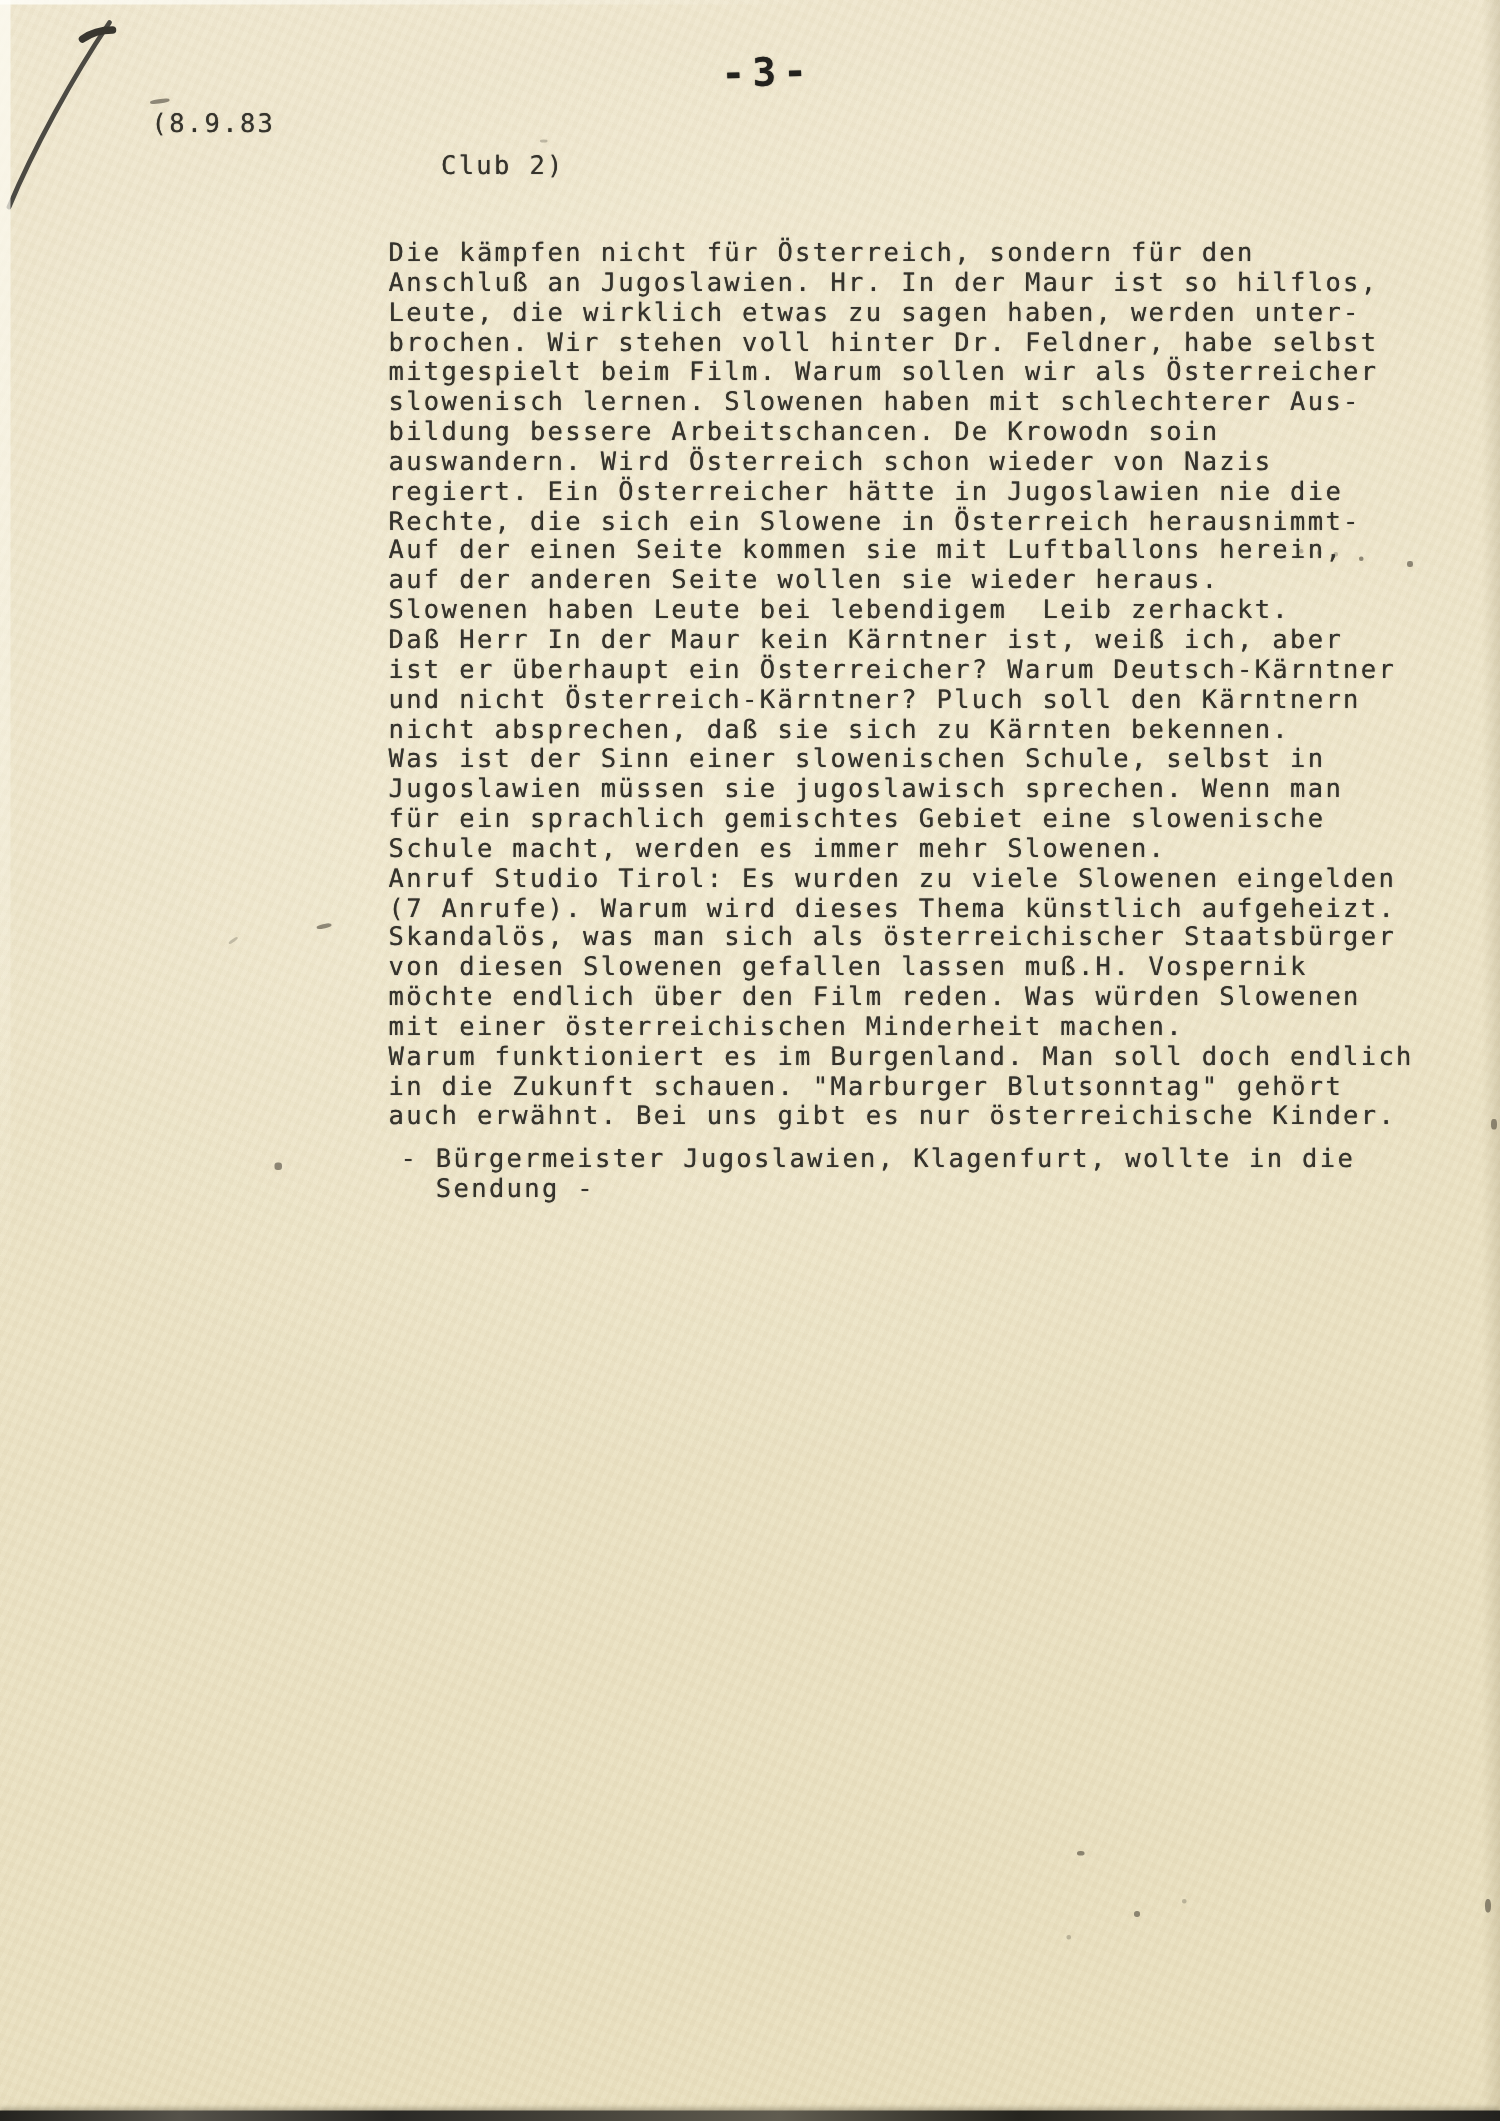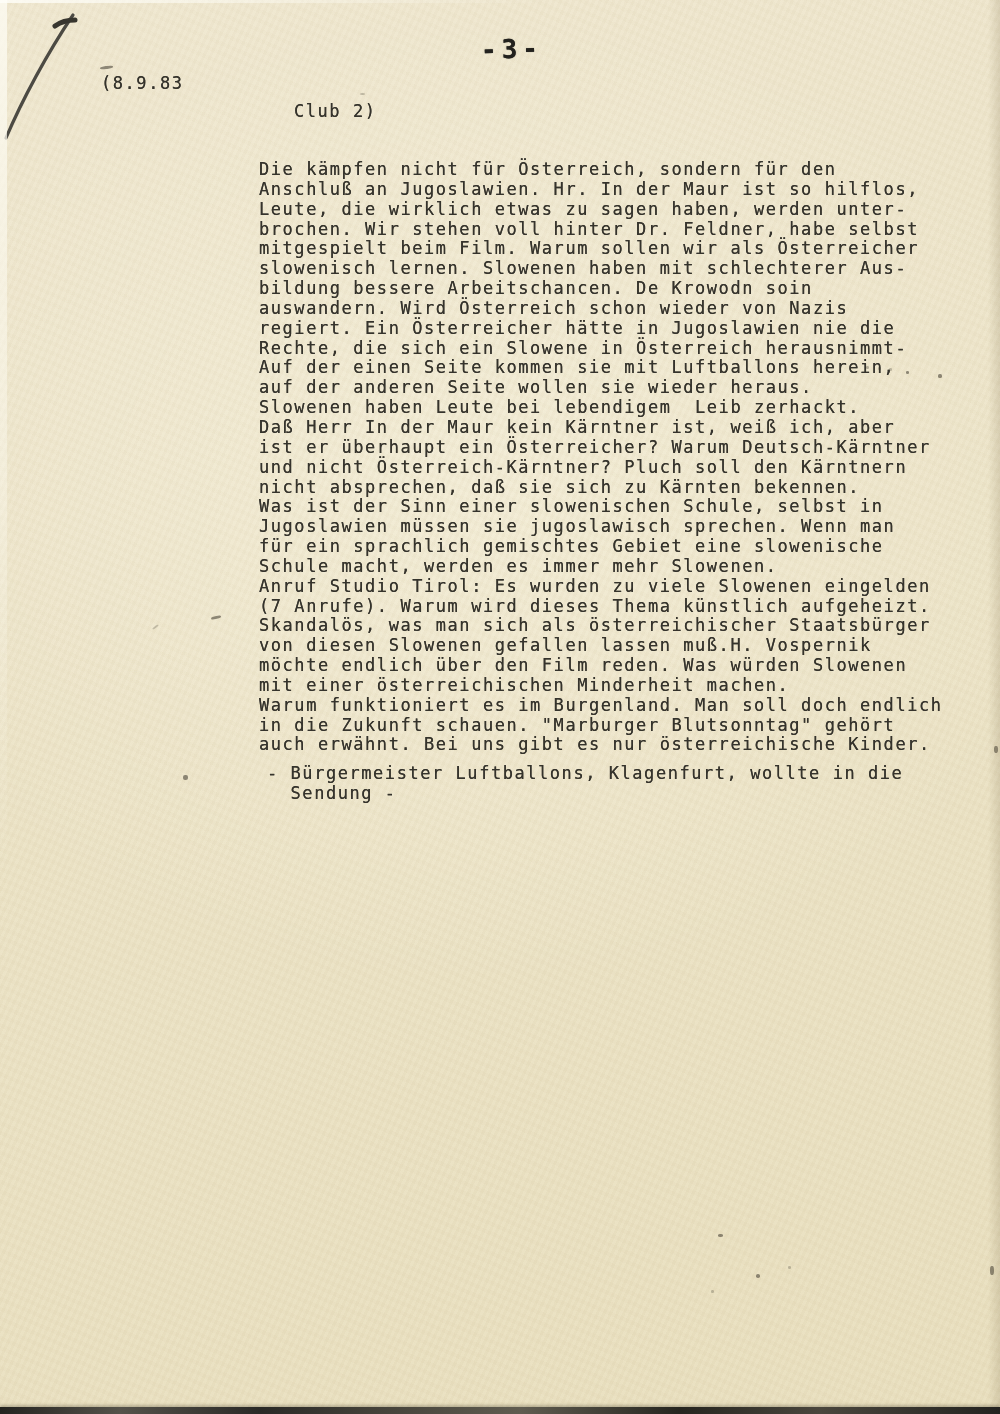--- a/index.html
+++ b/index.html
@@ -116,21 +116,21 @@
 Anruf Studio Tirol: Es wurden zu viele Slowenen eingelden
 (7 Anrufe). Warum wird dieses Thema künstlich aufgeheizt.
 Skandalös, was man sich als österreichischer Staatsbürger
 von diesen Slowenen gefallen lassen muß.H. Vospernik
 möchte endlich über den Film reden. Was würden Slowenen
 mit einer österreichischen Minderheit machen.
 Warum funktioniert es im Burgenland. Man soll doch endlich
 in die Zukunft schauen. "Marburger Blutsonntag" gehört
 auch erwähnt. Bei uns gibt es nur österreichische Kinder.</pre>
 
-  <pre class="typed footer-note">- Bürgermeister Luftballons, Klagenfurt, wollte in die
+  <pre class="typed footer-note">- Bürgermeister Jugoslawien, Klagenfurt, wollte in die
   Sendung -</pre>
 
   <div class="speck" style="left:100px; top:66px; width:13px; height:2.5px; transform:rotate(-8deg);"></div>
   <div class="speck" style="left:360px; top:93px; width:5px; height:2px; opacity:.5;"></div>
   <div class="speck" style="left:866px; top:366px; width:3px; height:3px; opacity:.55;"></div>
   <div class="speck" style="left:878px; top:367px; width:2.5px; height:2.5px; opacity:.5;"></div>
   <div class="speck" style="left:889px; top:368px; width:2.5px; height:2.5px; opacity:.5;"></div>
   <div class="speck" style="left:906px; top:371px; width:3px; height:3px;"></div>
   <div class="speck" style="left:938px; top:374px; width:3.5px; height:3.5px;"></div>
   <div class="speck" style="left:211px; top:616px; width:10px; height:2.5px; transform:rotate(-12deg);"></div>

